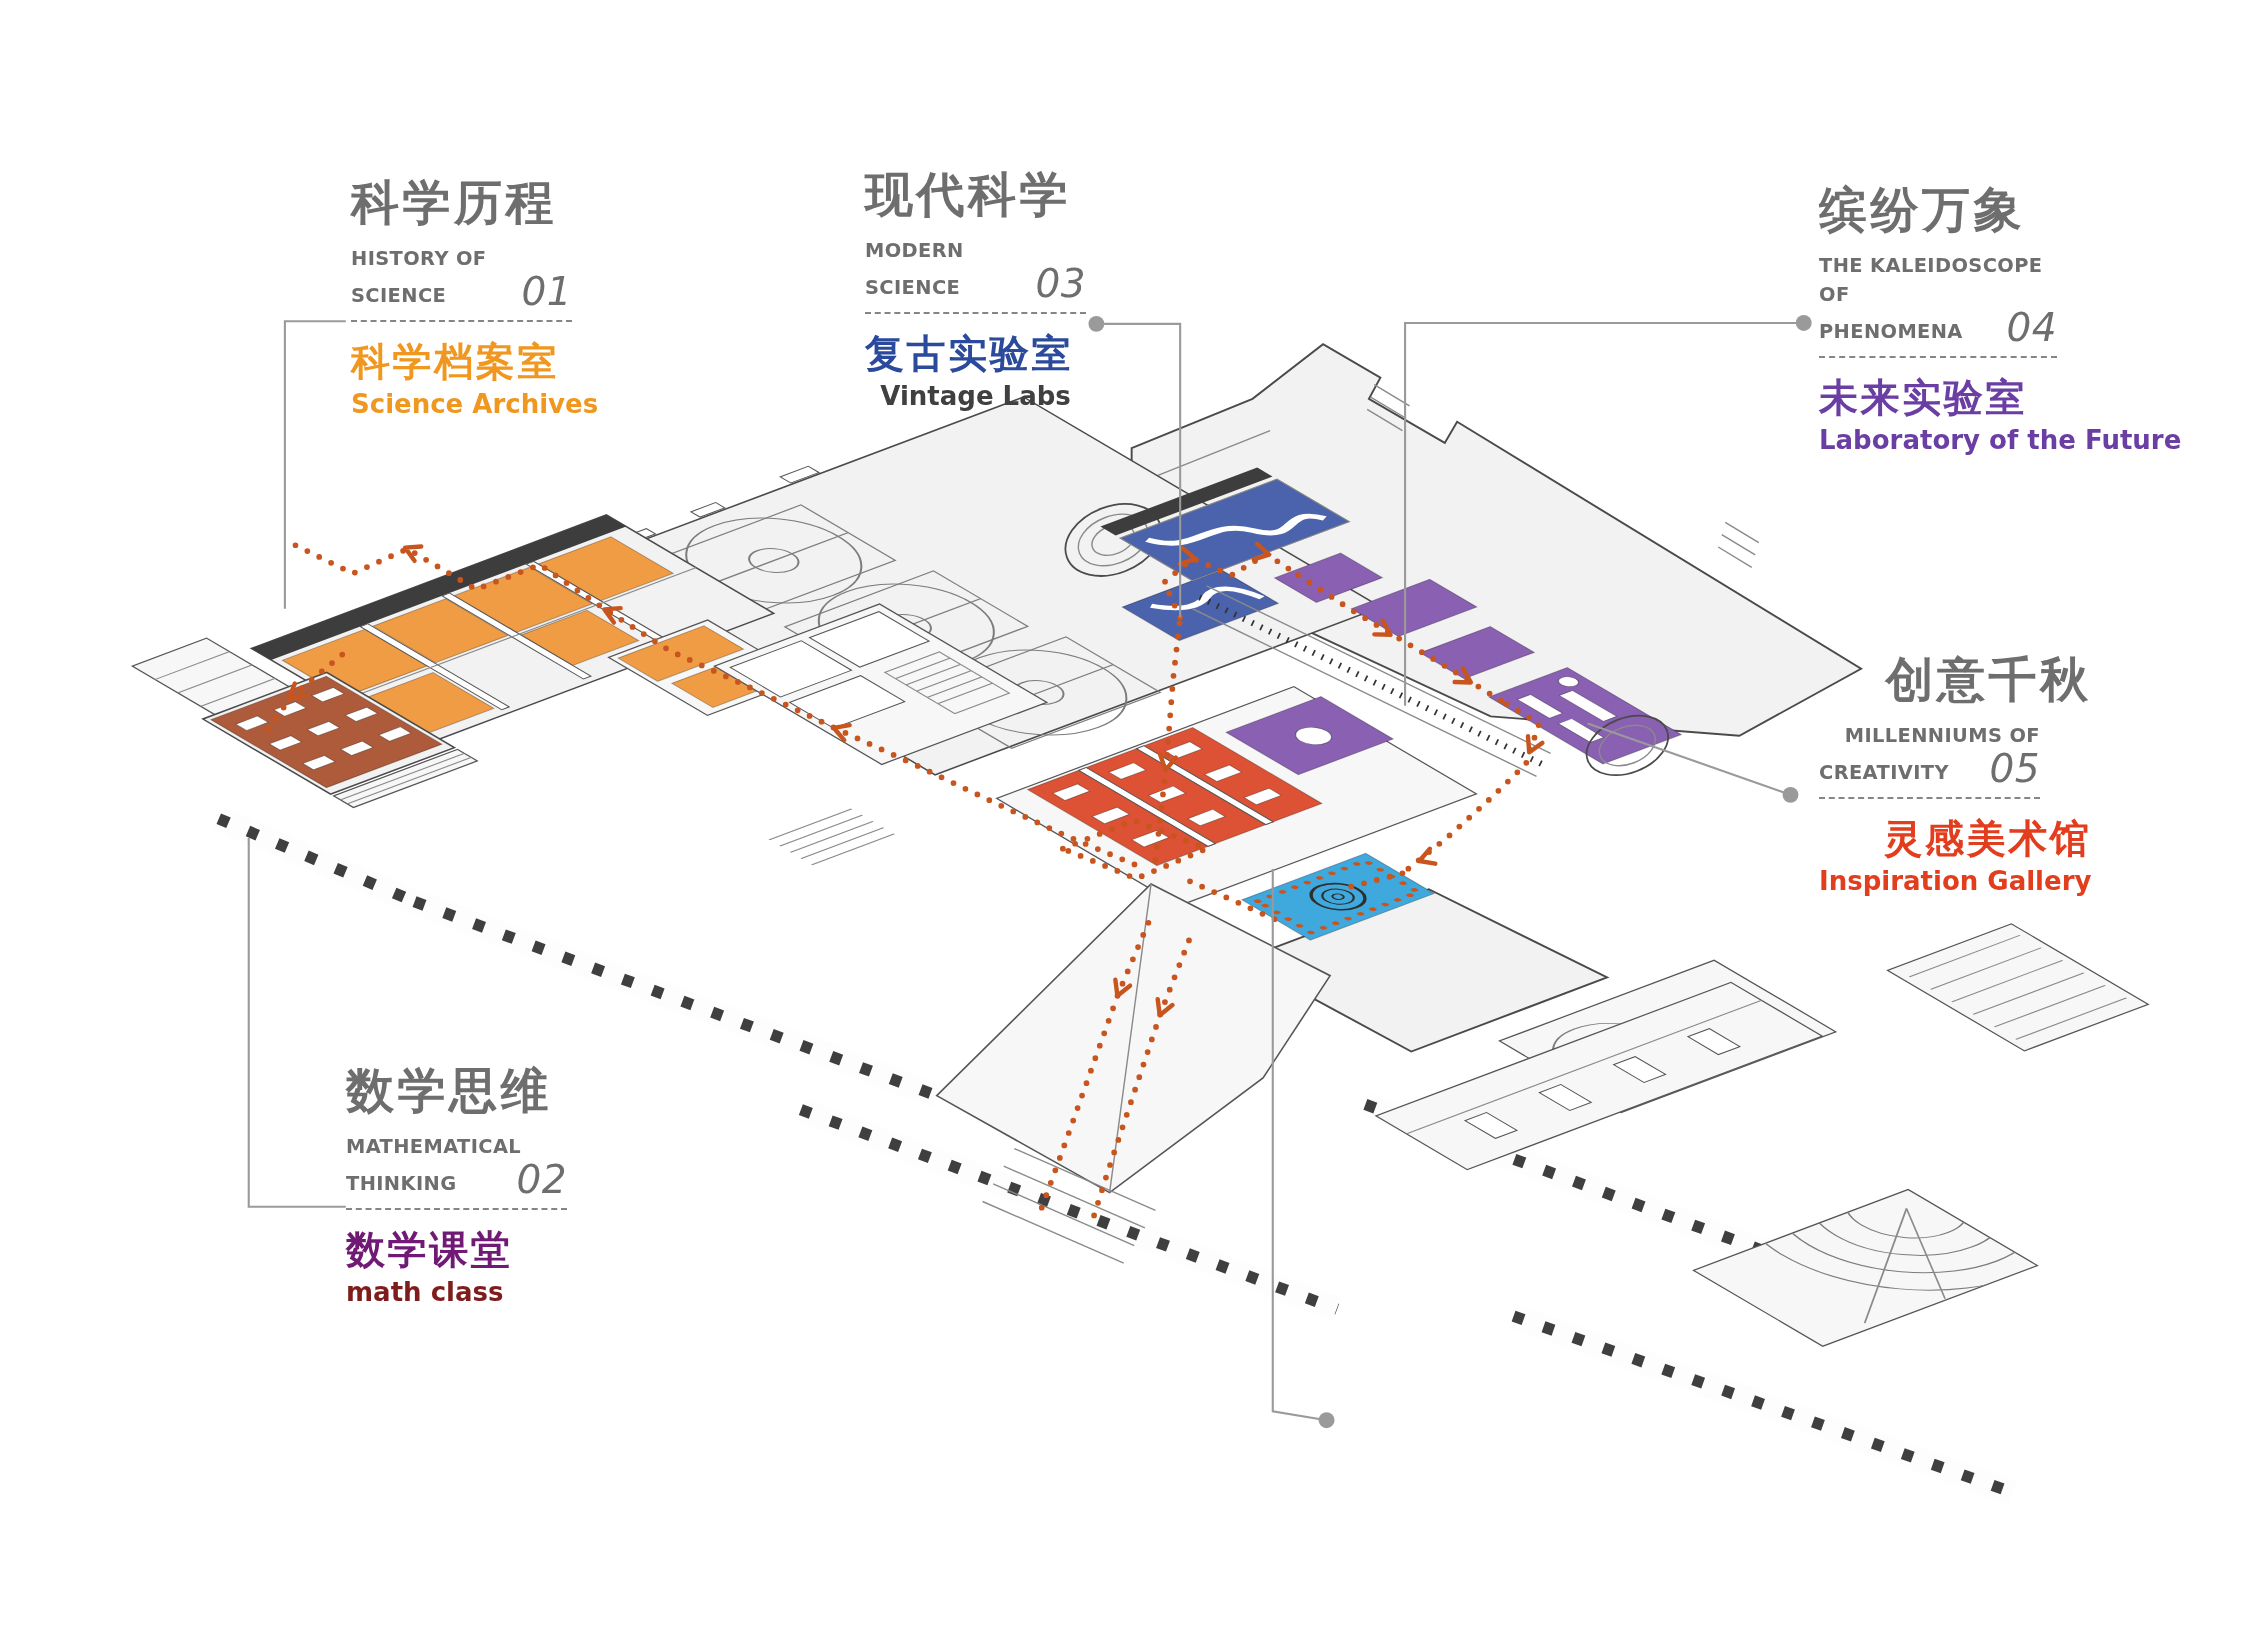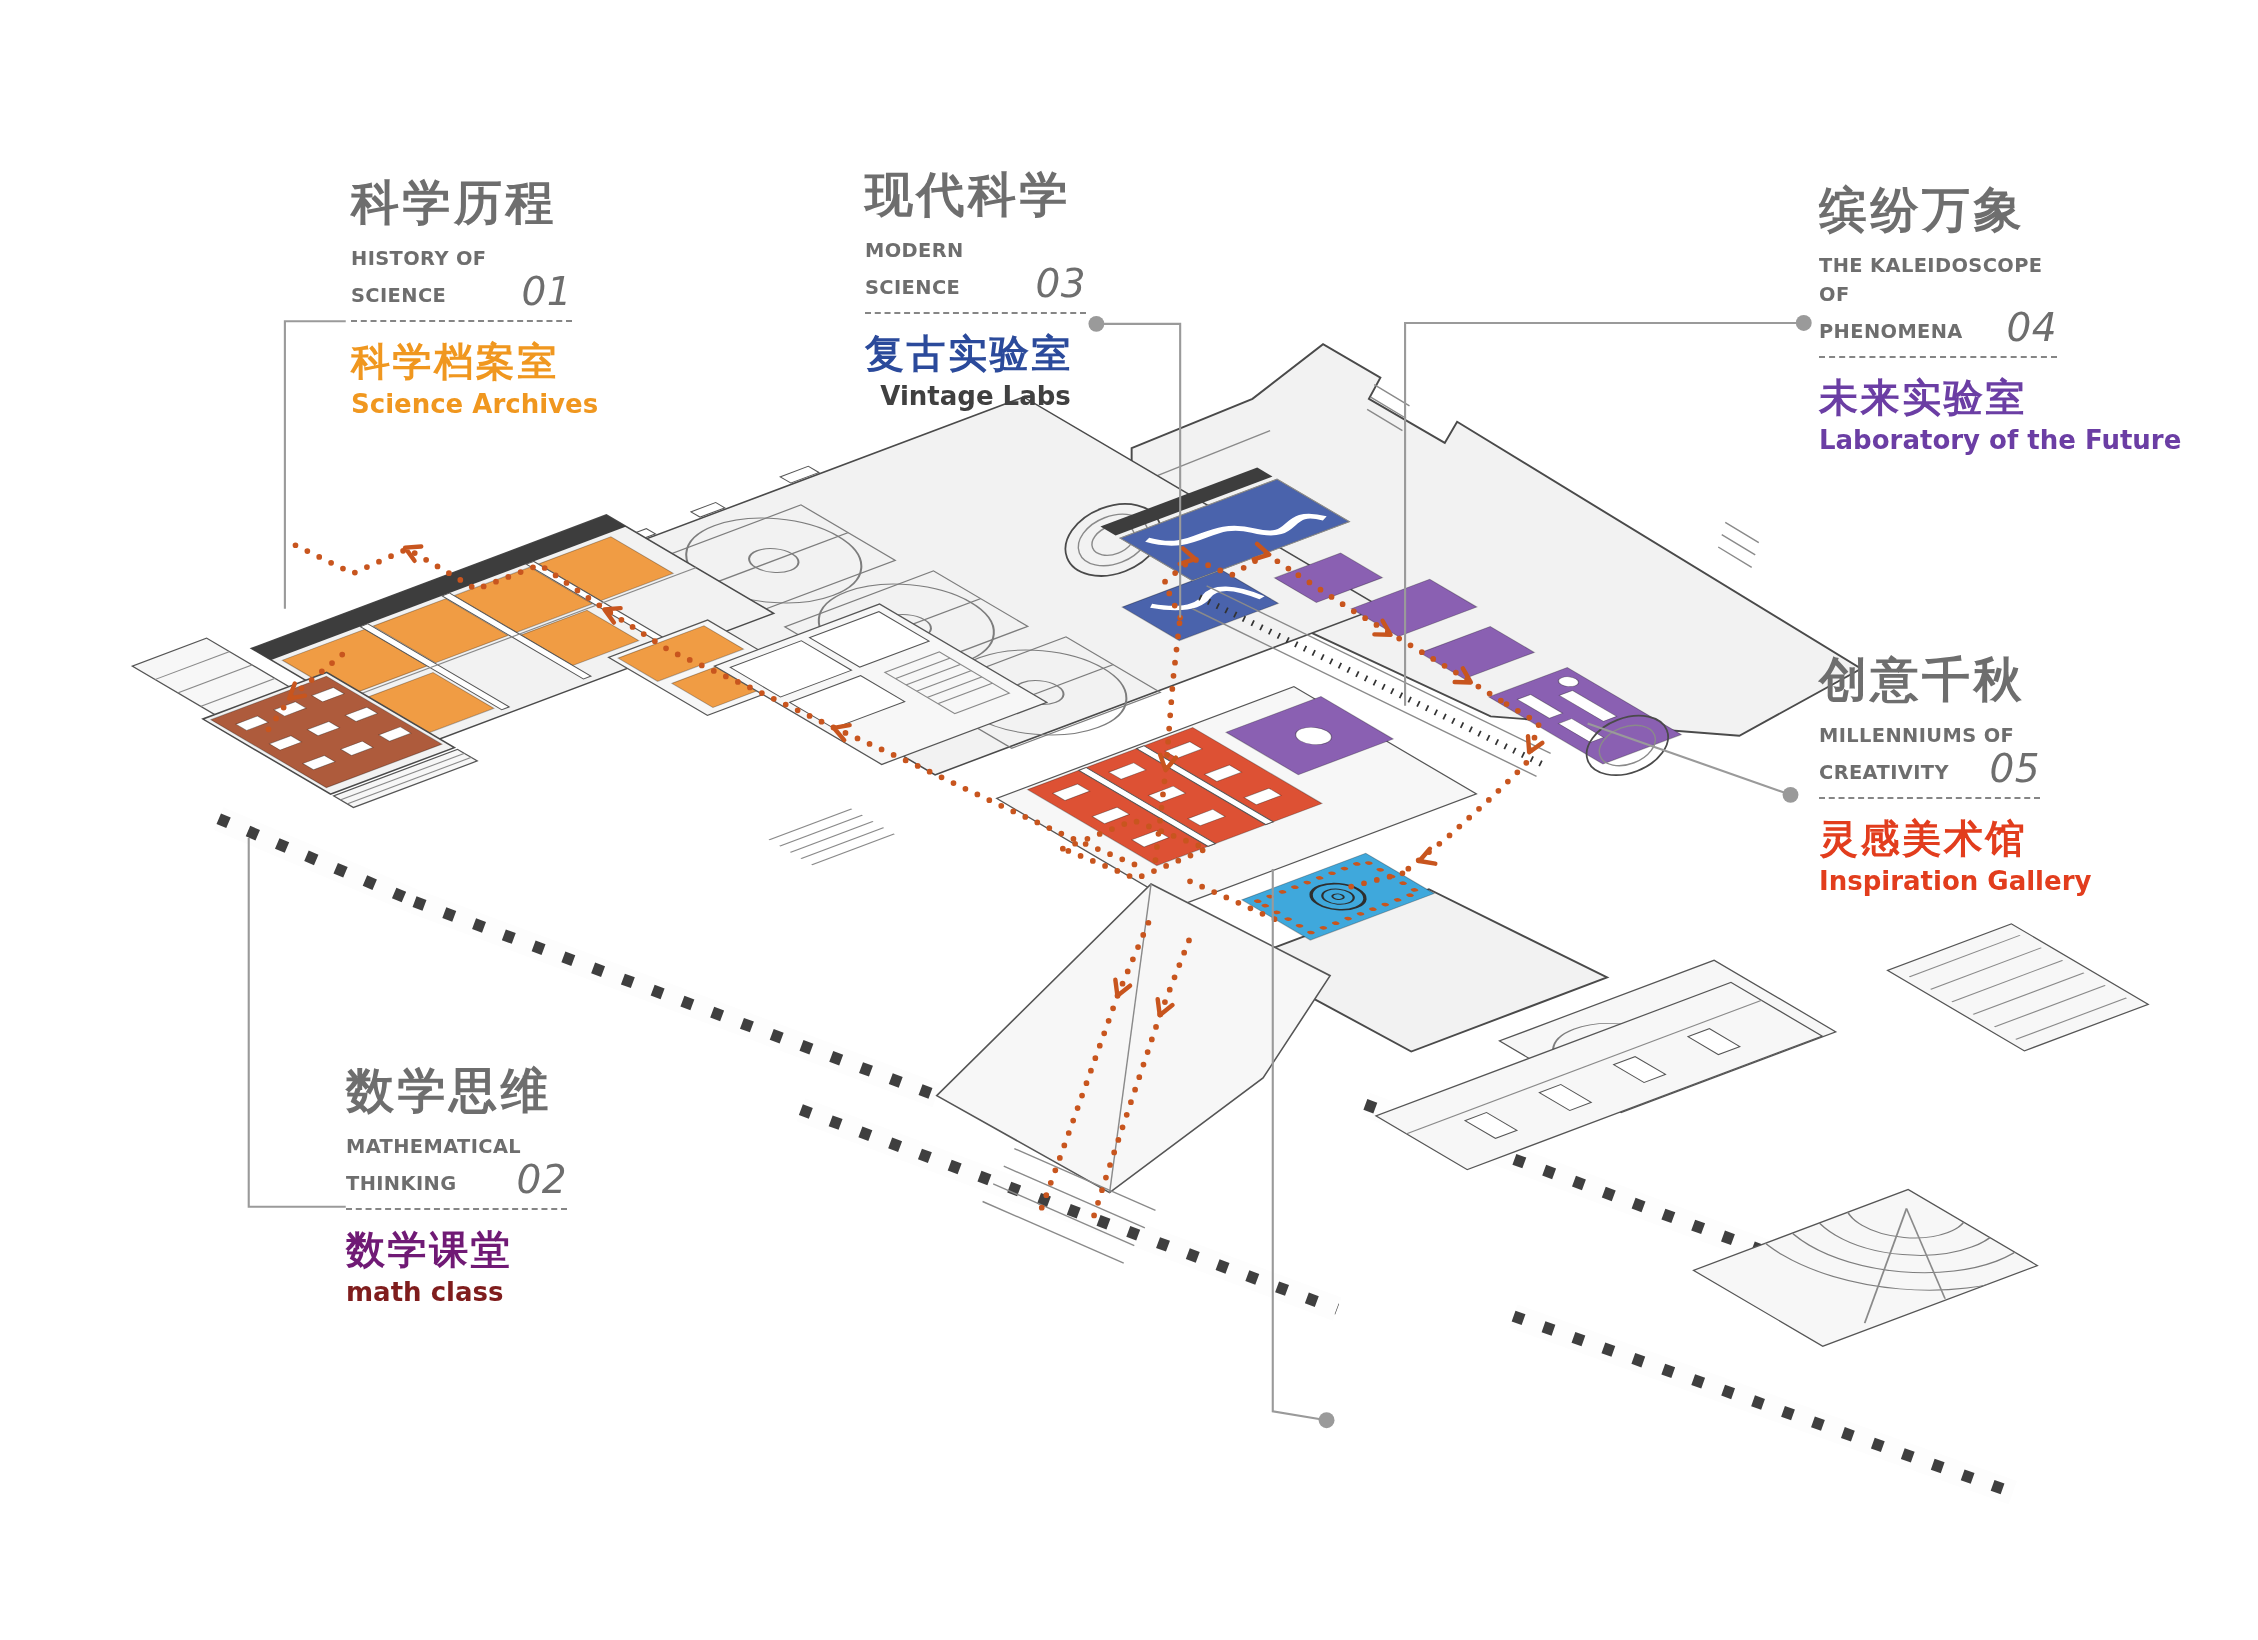--- a/index.html
+++ b/index.html
@@ -380,21 +380,21 @@
     <div class="cap-row">
           <span>PHENOMENA</span>
           <span class="num">04</span>
         </div>
   </div>
   <div class="sep"></div>
   <div class="sub-cjk" style="color: rgb(107, 62, 164);">未来实验室</div>
   <div class="sub-en" style="color: rgb(107, 62, 164);">Laboratory of the Future</div>
 </div>
 
-<div class="zone-label" style="left:1819px;top:655px;">
+<div class="zone-label" style="left:1819px;top:655px;text-align:right;">
   <div class="cjk-title">创意千秋</div>
   <div class="cap">
     <div>MILLENNIUMS OF</div>
     <div class="cap-row">
           <span>CREATIVITY</span>
           <span class="num">05</span>
         </div>
   </div>
   <div class="sep"></div>
   <div class="sub-cjk" style="color: rgb(226, 61, 29);">灵感美术馆</div>

